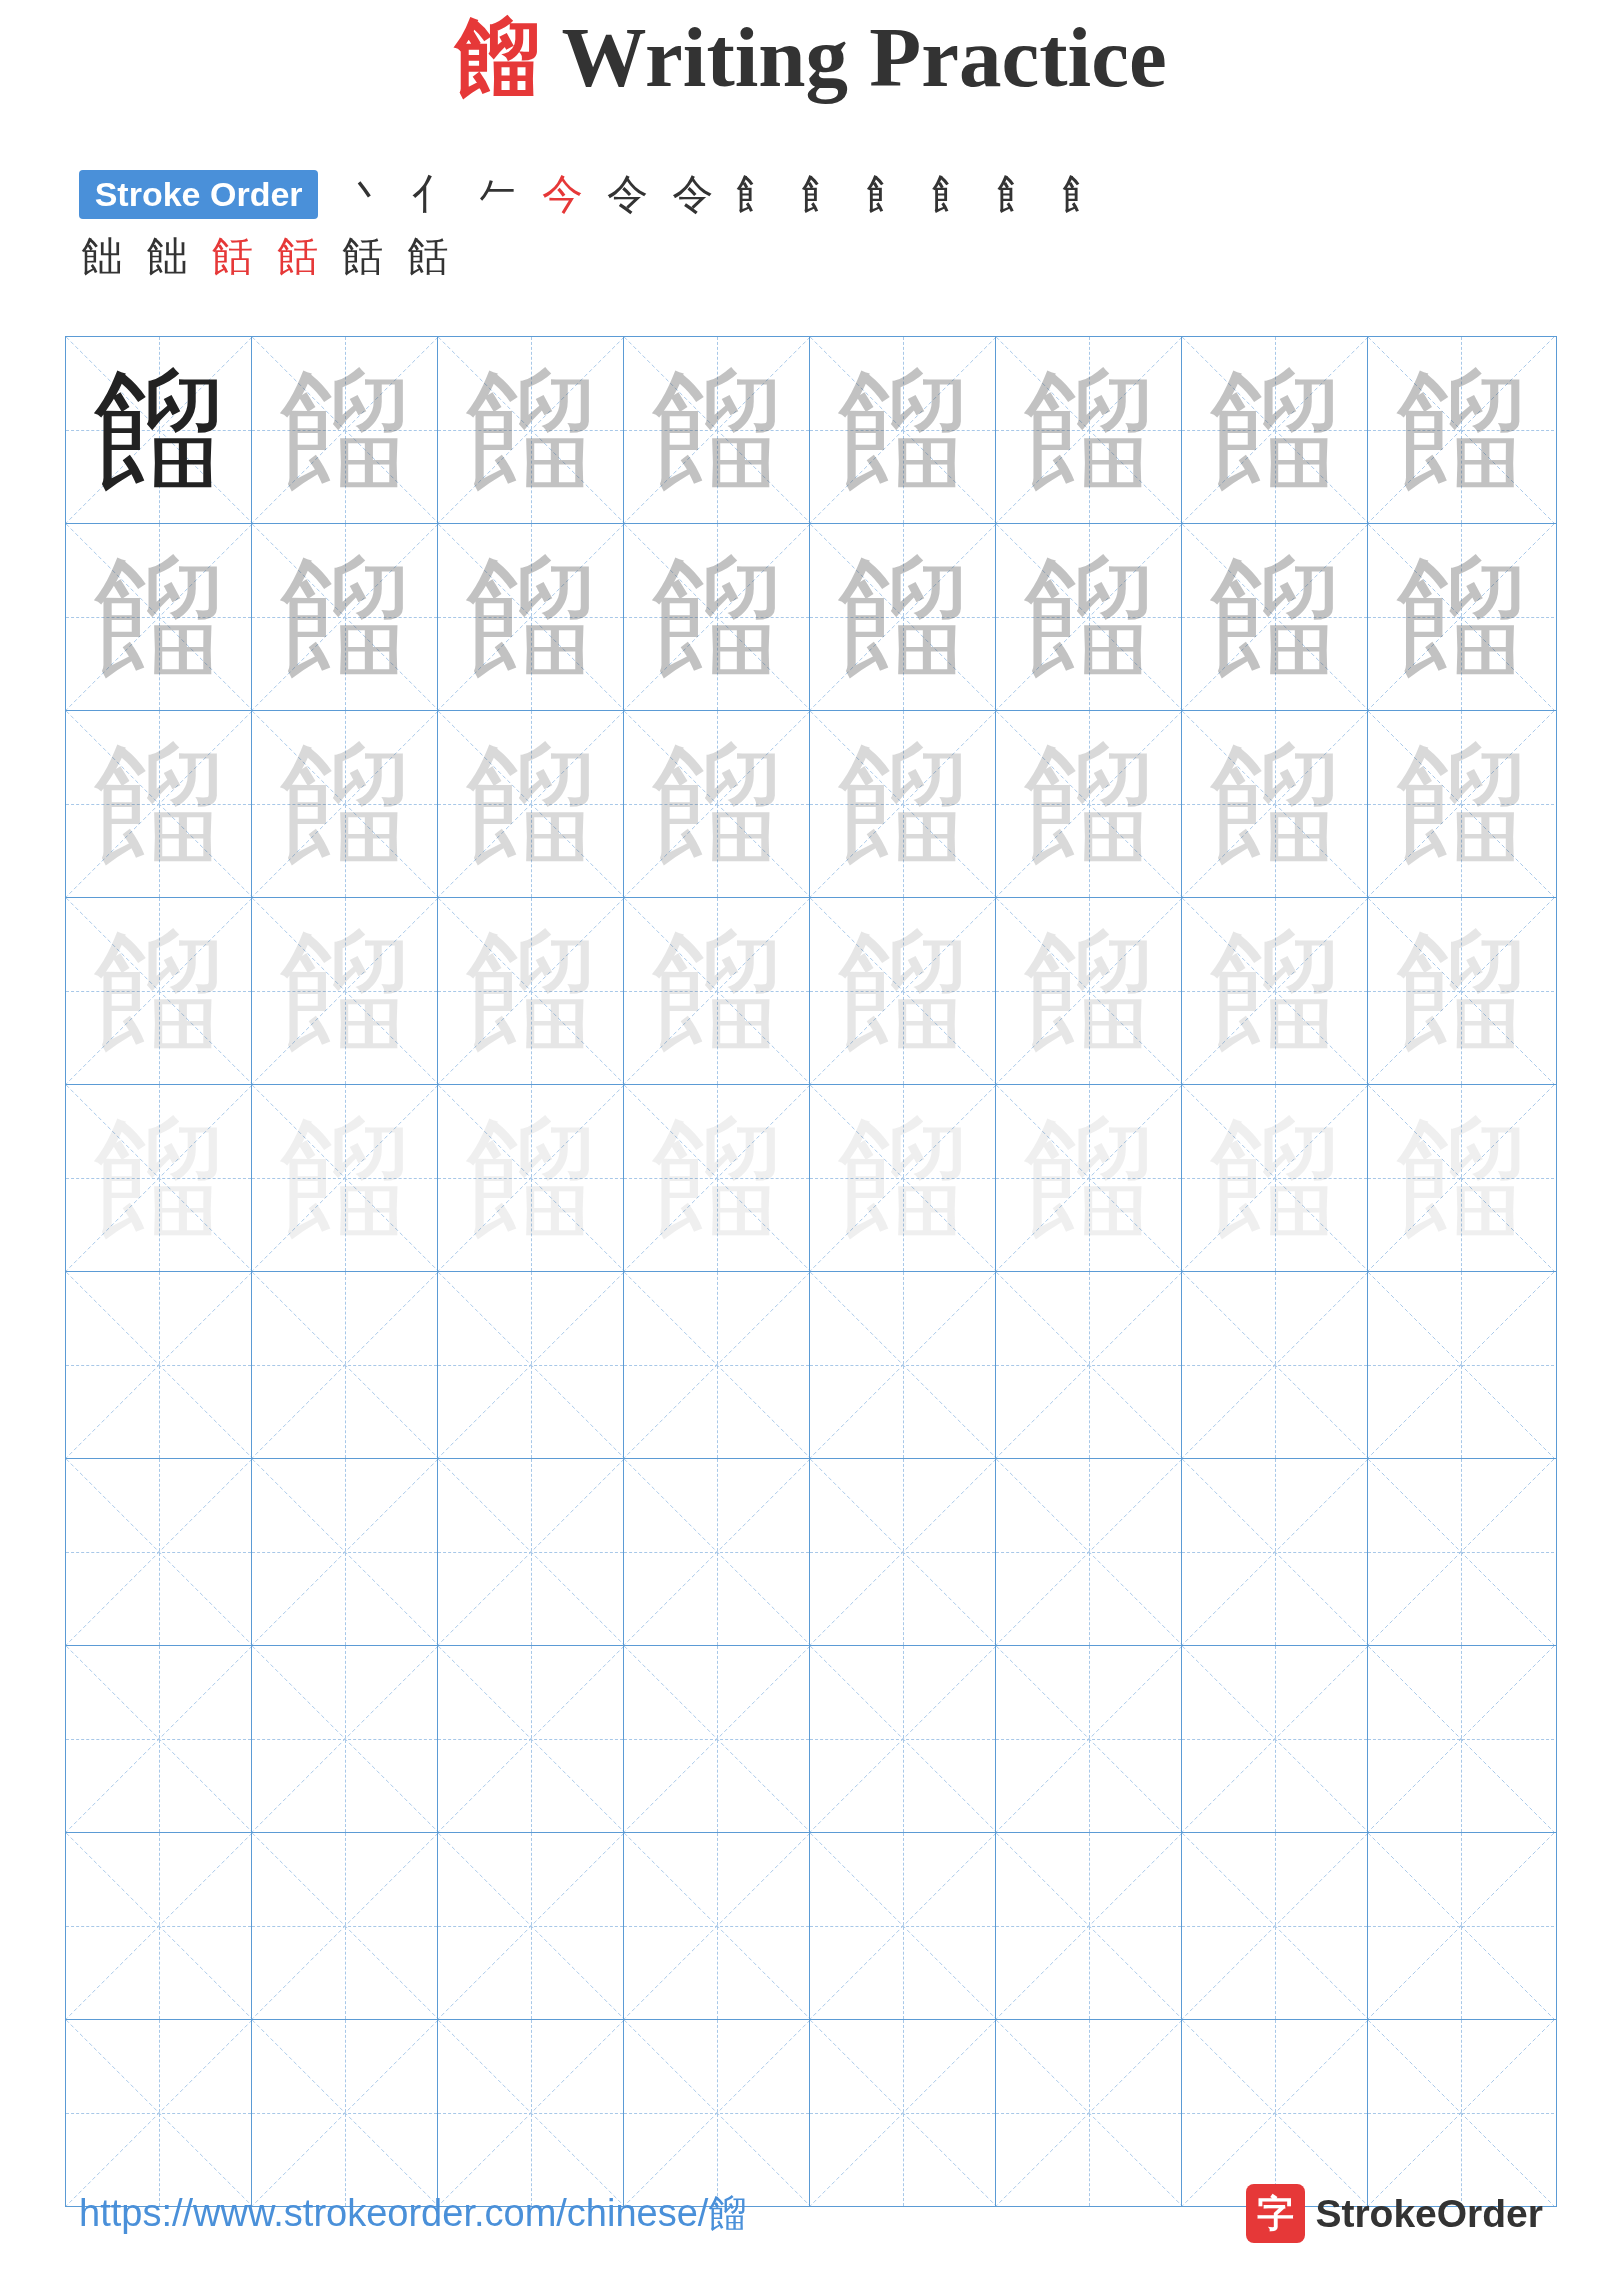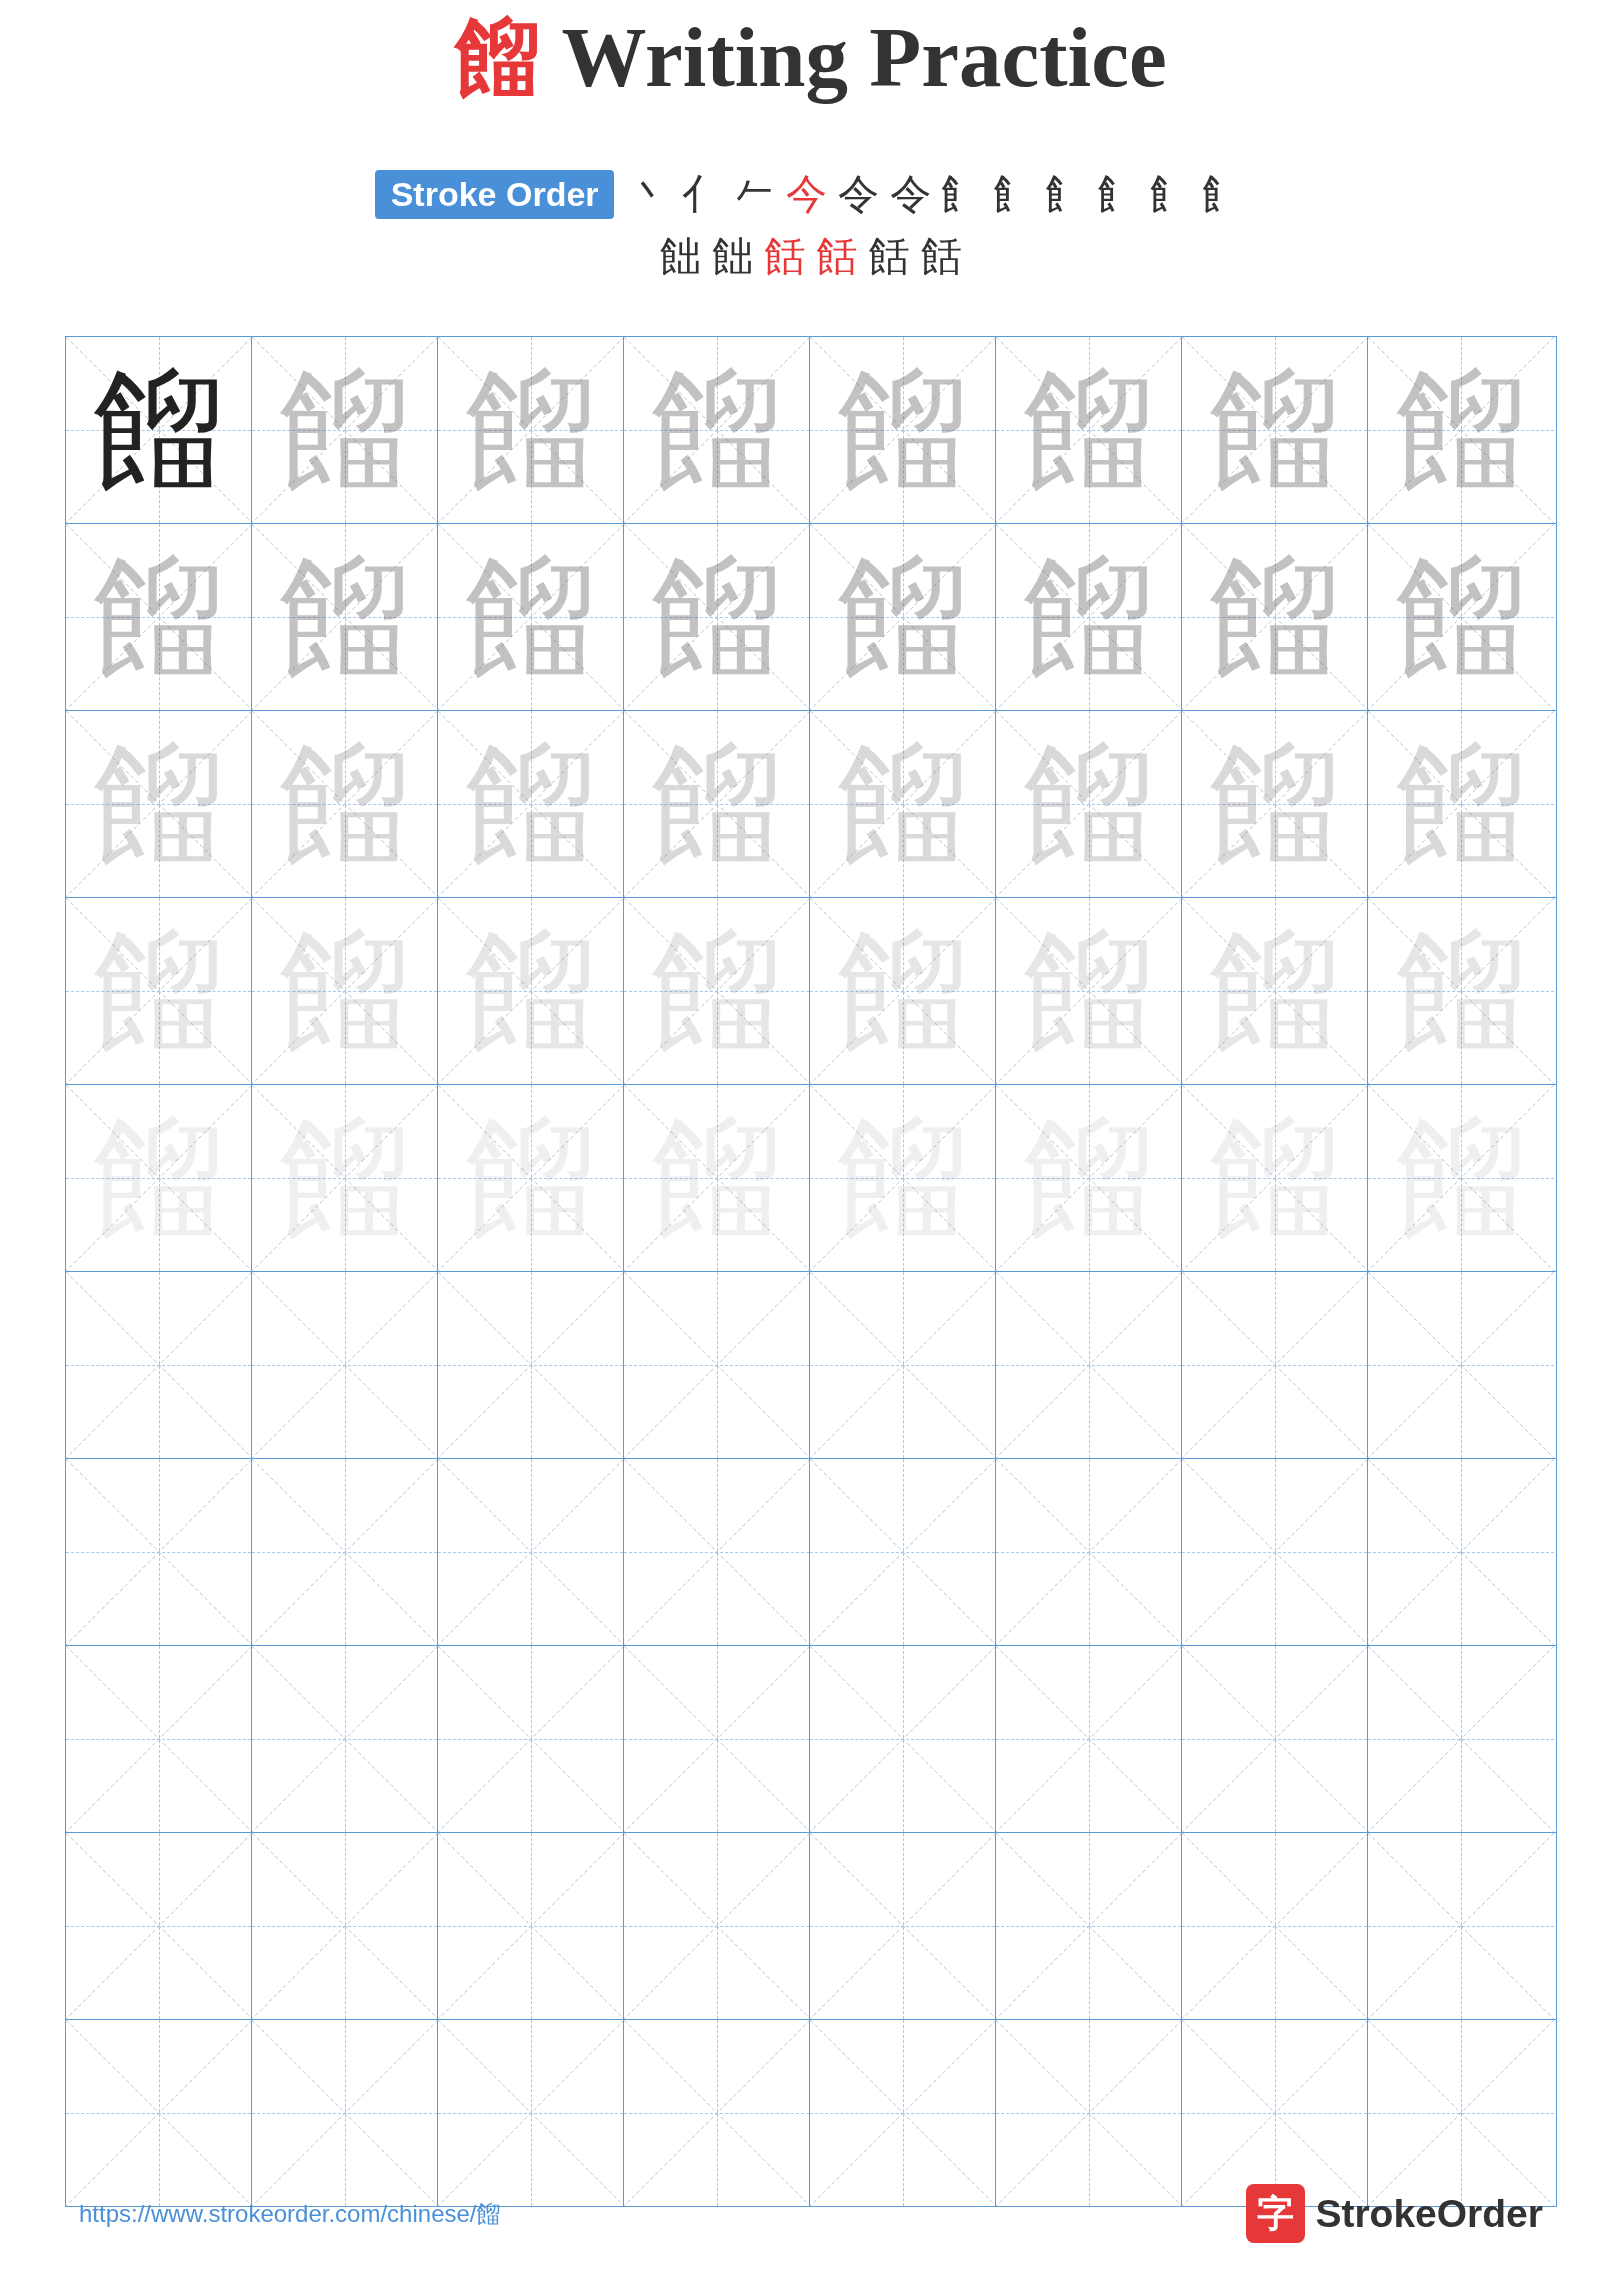--- a/index.html
+++ b/index.html
@@ -27,23 +27,22 @@
     }
 
     
     .stroke-order-section {
       padding: 13px 79px 19.6px 79px;
     }
     .stroke-order-row {
       display: flex;
       align-items: center;
       flex-wrap: wrap;
-      gap: 6px;
+      gap: 19px;
       margin-bottom: 6.5px;
-      justify-content: center;
     }
     .stroke-order-badge {
       background: #4a90d9;
       color: white;
       font-size: 34px;
       padding: 5.2px 15.7px;
       border-radius: 3.9px;
       font-family: sans-serif;
       font-weight: bold;
       margin-right: 6.5px;
@@ -178,21 +177,21 @@
       bottom: 52px;
       left: 0;
       right: 0;
       display: flex;
       align-items: center;
       justify-content: space-between;
       padding: 0 79px;
     }
     .footer-url {
       color: #4a90d9;
-      font-size: 24px;
+      font-size: 38px;
       font-family: sans-serif;
     }
     .footer-logo {
       display: flex;
       align-items: center;
       gap: 10.5px;
     }
     .footer-logo-icon {
       width: 59px;
       height: 59px;

